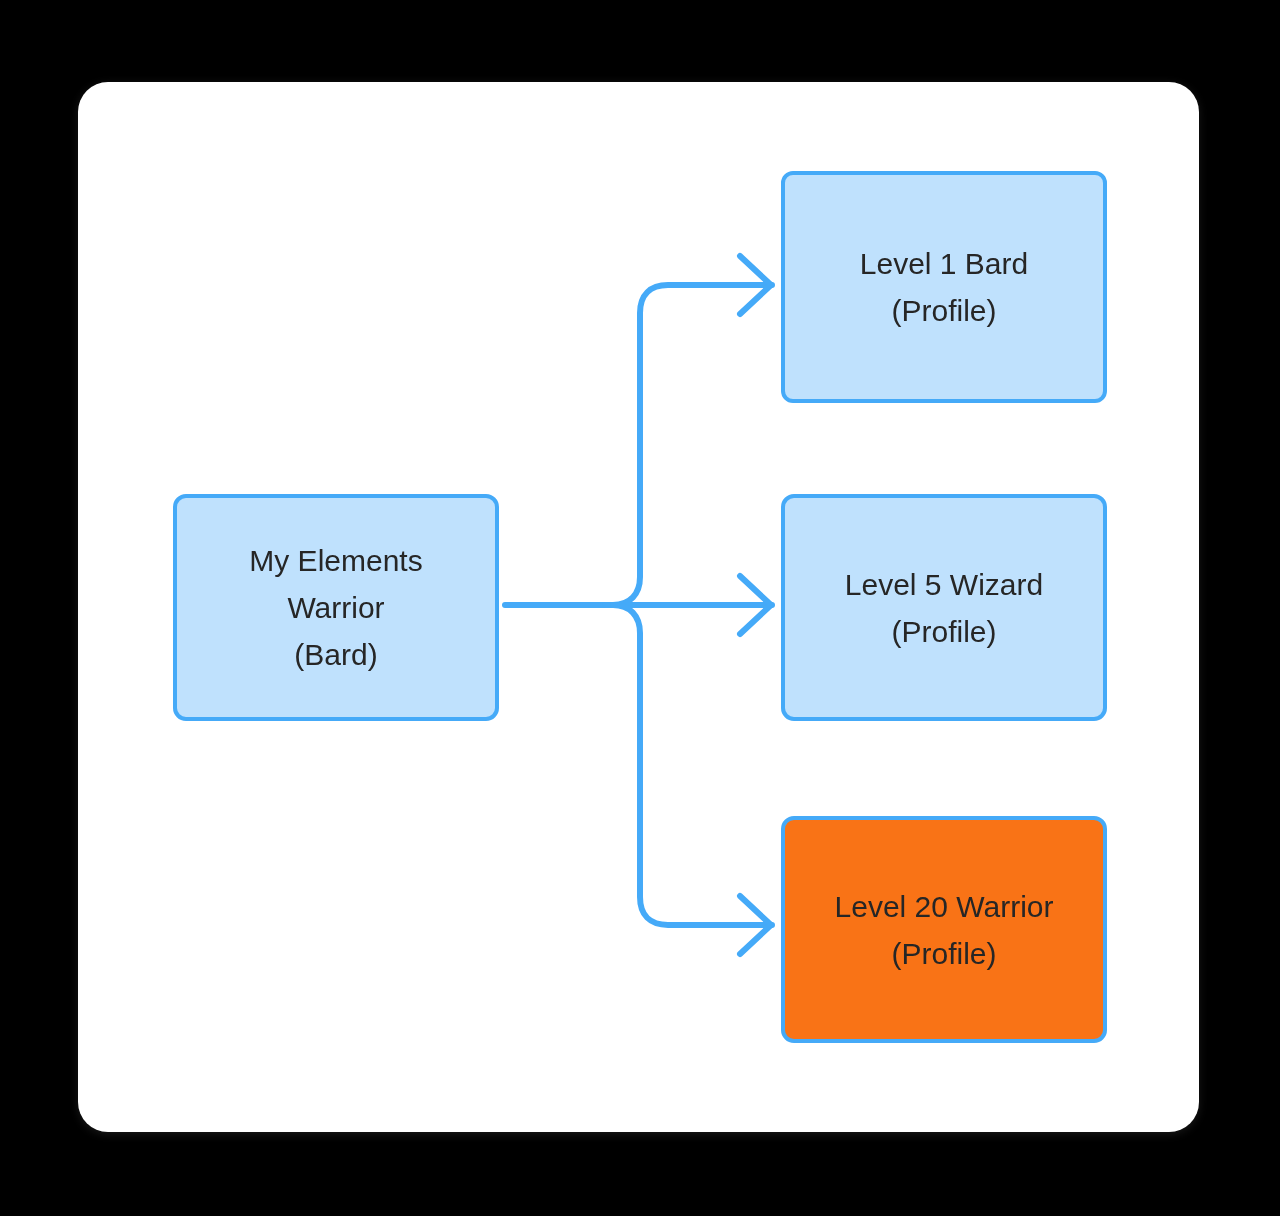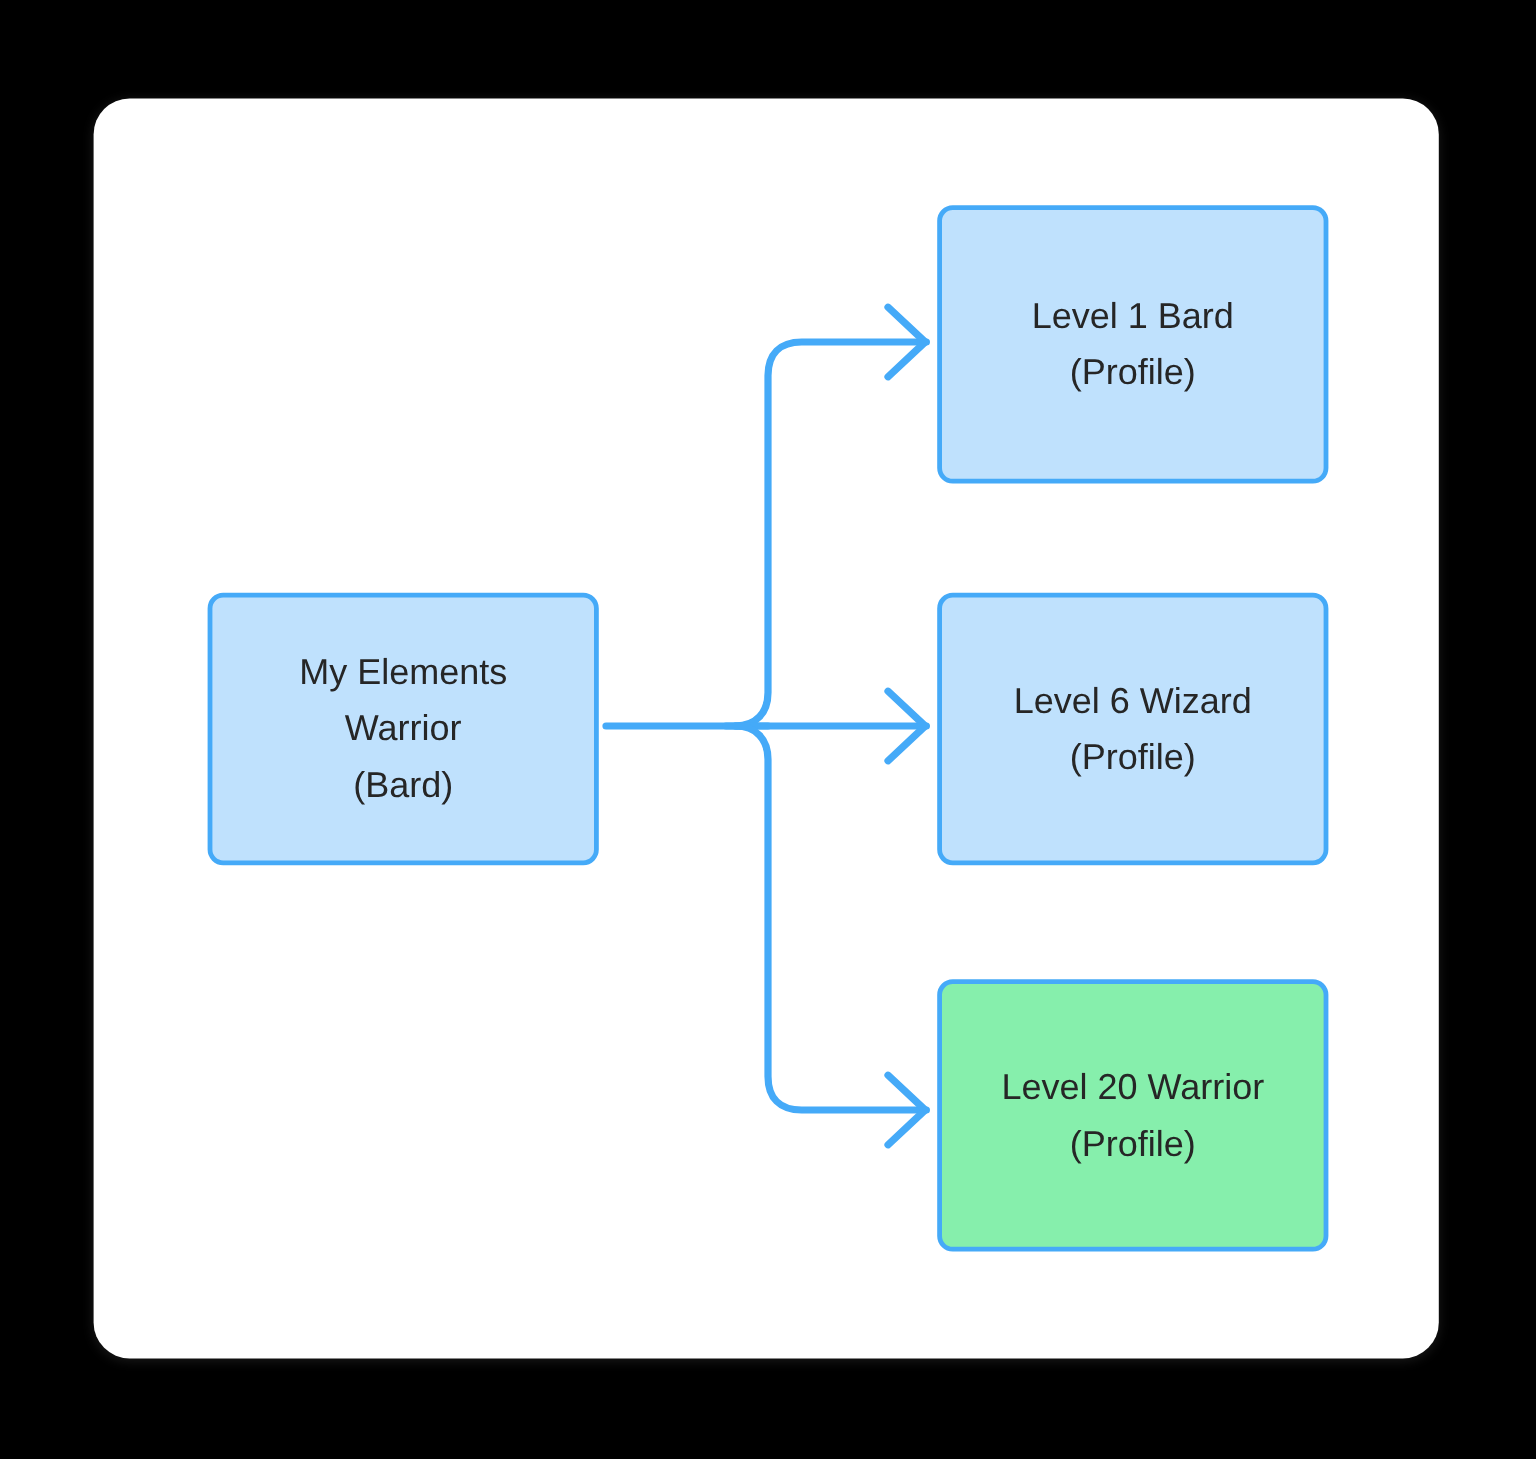--- a/index.html
+++ b/index.html
@@ -133,29 +133,29 @@
         <path d="M 740 896 L 771 925 L 740 954"></path>
       </g>
     </svg>
 
     <div class="node" id="node-source" style="background: rgb(191, 225, 253); border-color: rgb(69, 170, 248); color: rgb(38, 38, 38);">
       <span class="line">My Elements</span>
       <span class="line">Warrior</span>
       <span class="line">(Bard)</span>
     </div>
 
-    <div class="node" id="node-target-0" style="background: rgb(191, 225, 253); border-color: rgb(69, 170, 248); color: rgb(38, 38, 38);">
+    <div class="node" id="node-target-0" style="background: rgb(191, 225, 253); border-color: rgb(69, 170, 248); color: rgb(38, 38, 38); border-radius: 12px;">
       <span class="line">Level 1 Bard</span>
       <span class="line">(Profile)</span>
     </div>
 
     <div class="node" id="node-target-1" style="background: rgb(191, 225, 253); border-color: rgb(69, 170, 248); color: rgb(38, 38, 38);">
-      <span class="line">Level 6 Wizard</span>
+      <span class="line">Level 5 Wizard</span>
       <span class="line">(Profile)</span>
     </div>
 
-    <div class="node" id="node-target-2" style="background: #86efac; border-color: rgb(69, 170, 248); color: rgb(38, 38, 38);">
+    <div class="node" id="node-target-2" style="background: #f97316; border-color: rgb(69, 170, 248); color: rgb(38, 38, 38);">
       <span class="line">Level 20 Warrior</span>
       <span class="line">(Profile)</span>
     </div>
 
   </div>
 </div>
 
 </body></html>

